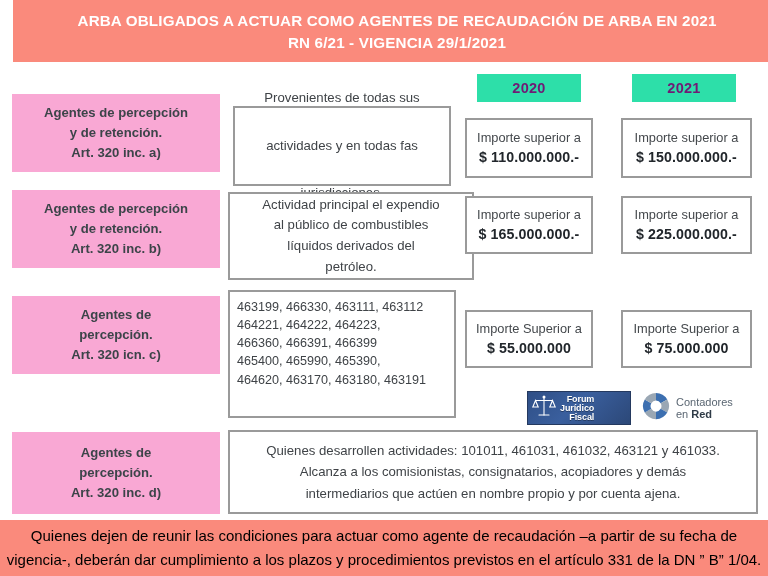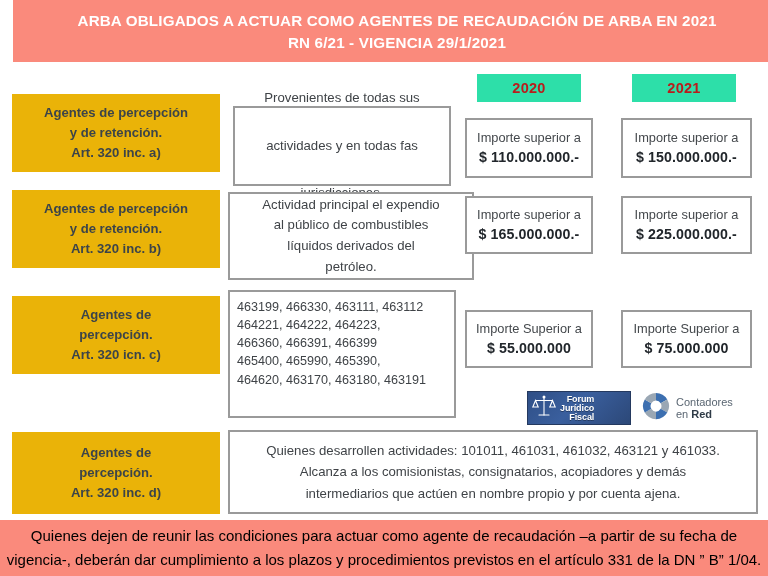--- a/index.html
+++ b/index.html
@@ -49,34 +49,34 @@
   }
 
   
   .year-badge {
     position: absolute;
     height: 28px;
     background: #2ddfa9;
     display: flex;
     align-items: center;
     justify-content: center;
-    color: #b91c1c;
+    color: #701a75;
     font-weight: bold;
     font-size: 14.5px;
     letter-spacing: 0.3px;
   }
   #year-2020 { left: 477px; top: 74px; width: 104px; }
   #year-2021 { left: 632px; top: 74px; width: 104px; }
 
   
   .cat-box {
     position: absolute;
     left: 12px;
     width: 208px;
-    background: #eab308;
+    background: #f9a8d4;
     box-sizing: border-box;
     display: flex;
     flex-direction: column;
     align-items: center;
     justify-content: center;
     padding: 4px 6px;
   }
   .cat-box .cline {
     color: #3c4449;
     font-weight: bold;

